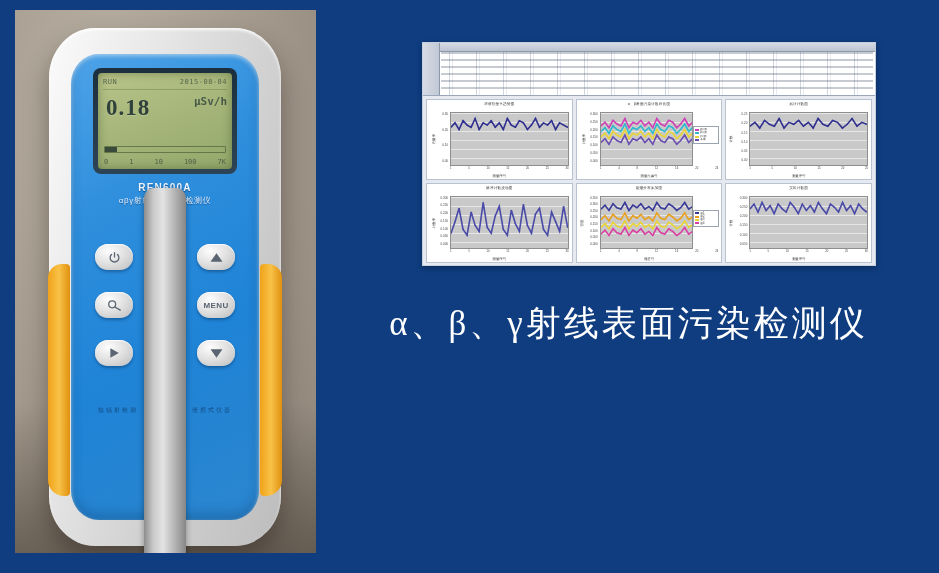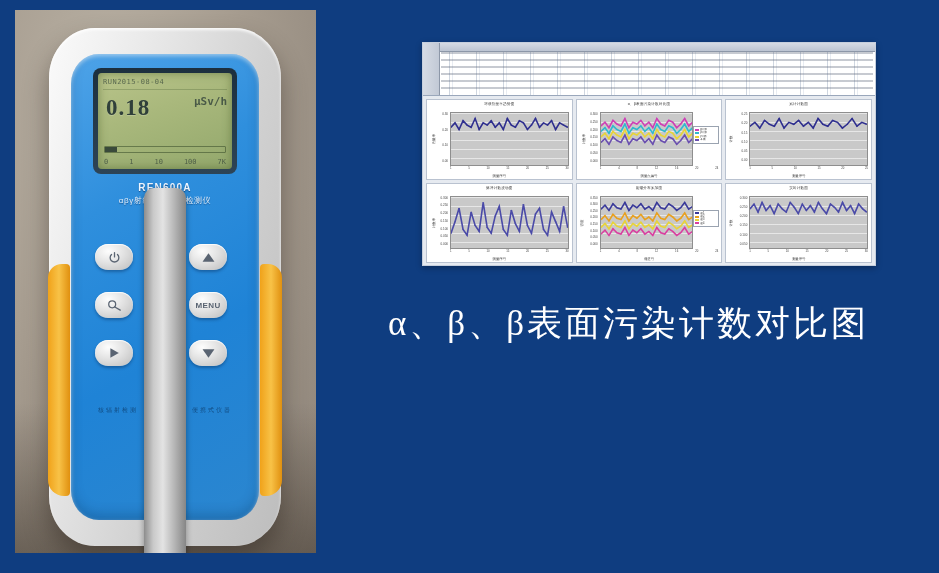--- a/index.html
+++ b/index.html
@@ -55,21 +55,21 @@
   .lcd{
     position:relative;width:100%;height:100%;border-radius:4px;
     background:linear-gradient(160deg,#b9c48a 0%,#a9b87c 40%,#93a86c 100%);
     box-shadow:inset 0 0 10px rgba(60,80,30,.5);
     overflow:hidden;
     font-family:"DejaVu Sans Mono",monospace;
     color:#2b3a33;
   }
   .lcd .topbar{
     position:absolute;left:5px;right:5px;top:2px;height:14px;
-    display:flex;justify-content:flex-start;align-items:center;
+    display:flex;justify-content:space-between;align-items:center;
     font-size:7px;letter-spacing:.5px;color:#3a4a3c;opacity:.75;
     border-bottom:1px solid rgba(60,80,40,.35);
   }
   .lcd .reading{
     position:absolute;left:8px;top:16px;
     font-size:23px;font-weight:bold;line-height:38px;
     color:#30403a;letter-spacing:1px;
     text-shadow:0 1px 0 rgba(255,255,255,.18);
     font-family:Liberation Serif, serif;
   }
@@ -106,21 +106,21 @@
 
   
   .keys{position:absolute;left:0;right:0;top:190px;height:130px;}
   .key{
     position:absolute;width:38px;height:26px;border-radius:13px/13px;
     background:radial-gradient(ellipse at 35% 28%,#fdfdfd 0%,#e2e2e2 45%,#bcbcbc 100%);
     box-shadow:0 2px 3px rgba(0,30,70,.35), inset 0 1px 1px rgba(255,255,255,.9);
     display:flex;align-items:center;justify-content:center;
     color:#5a6472;font-size:8px;font-weight:bold;letter-spacing:.4px;
   }
-  .key.c1{left:24px;} .key.c2{right:32px;margin-left:29px;}
+  .key.c1{left:24px;} .key.c2{right:24px;margin-left:29px;}
   .key.r1{top:0;} .key.r2{top:48px;} .key.r3{top:96px;}
   .key svg{display:block;}
 
   .smalltext{
     position:absolute;left:0;right:0;top:352px;
     display:flex;justify-content:space-around;
     font-size:6px;color:#0d3f70;opacity:.8;letter-spacing:2px;
   }
 
   
@@ -814,16 +814,16 @@
             <span>20</span>
             <span>25</span>
             <span>30</span>
           </div>
           <div class="xlab">测量序号</div>
         </div>
       </div>
   </div>
 
   <div class="titles">
-    <div class="t2">α、β、β表面污染计数对比图</div>
+    <div class="t2">α、β、γ射线表面污染检测仪</div>
   </div>
 
 </div>
 
 </body></html>

